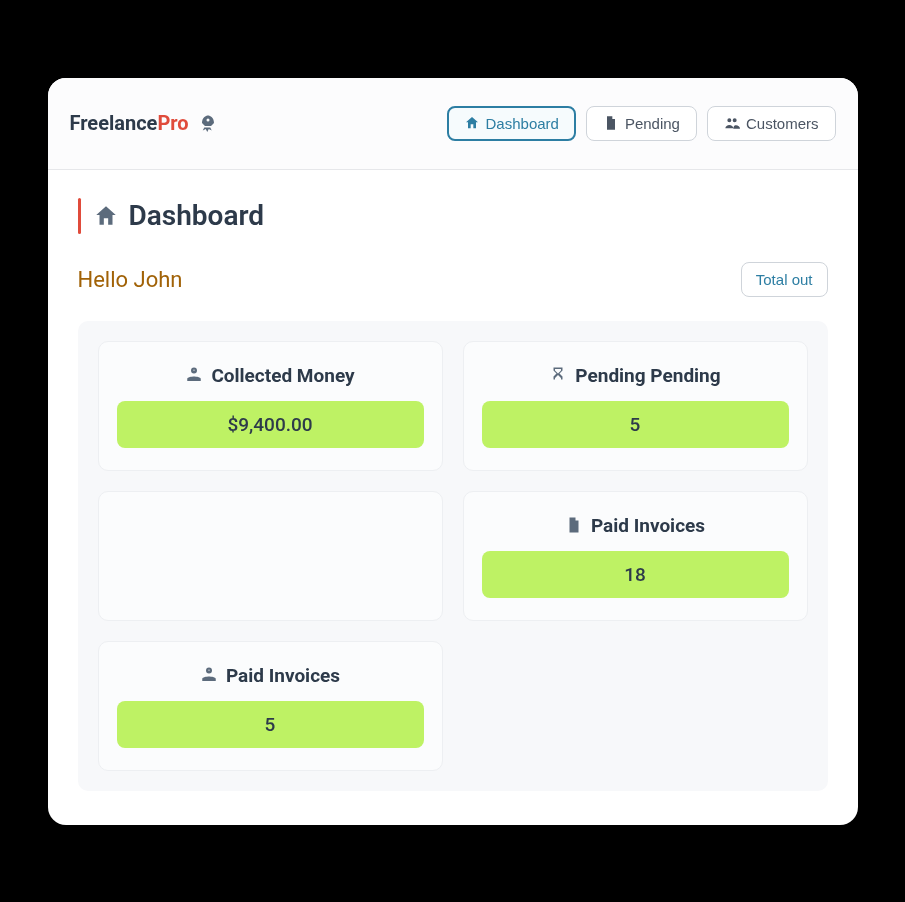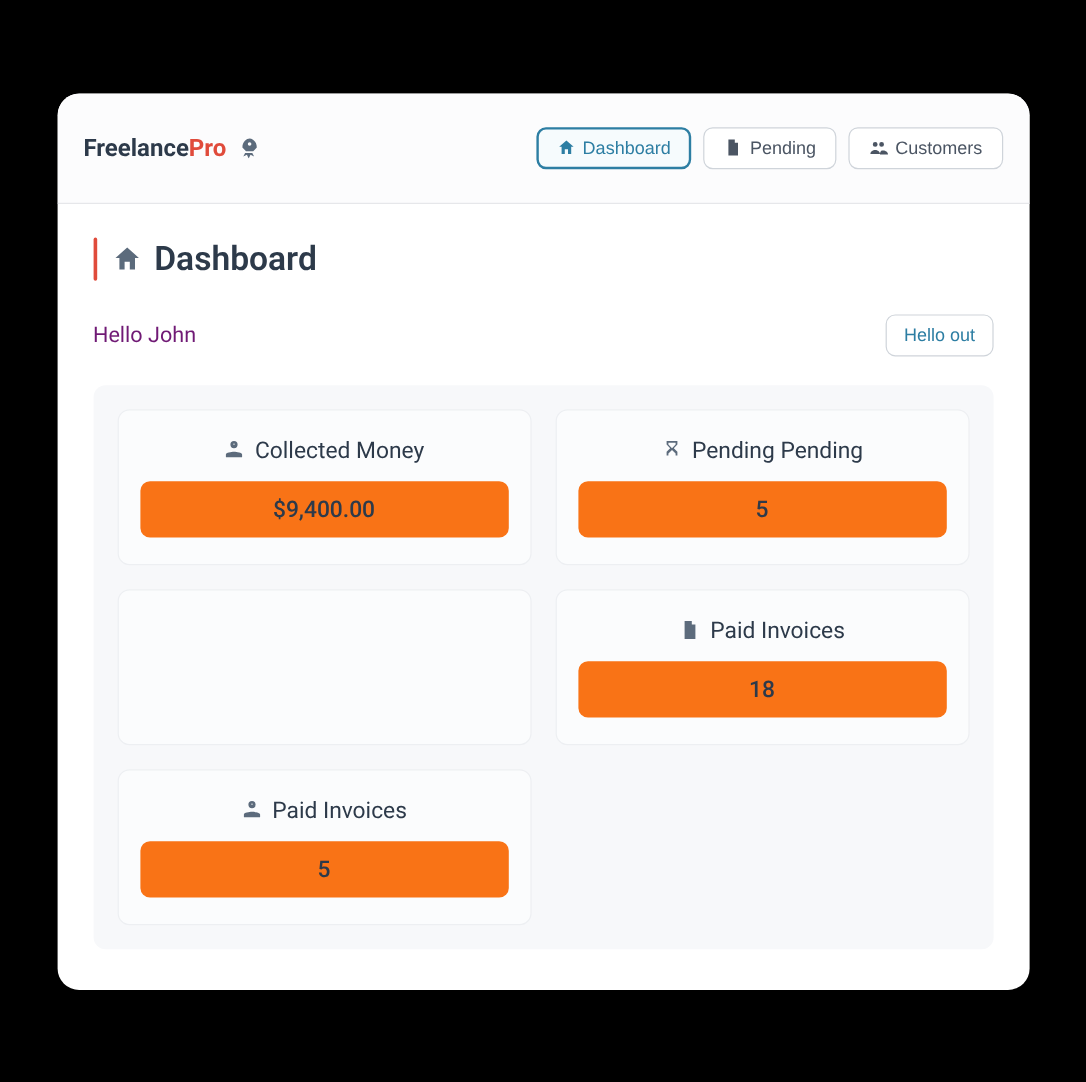--- a/index.html
+++ b/index.html
@@ -87,22 +87,22 @@
   }
   .page-title-icon { color: #5c6b7c; }
 
   .greeting-row {
     display: flex;
     align-items: center;
     justify-content: space-between;
     margin-bottom: 24px;
   }
   .greeting {
-    font-size: 18px;
-    color: #701a75;
+    font-size: 22px;
+    color: #a16207;
   }
   .signout-btn {
     border: 1px solid #cfd4da;
     background: #fff;
     color: #2d7ea3;
     font-size: 15px;
     padding: 8px 14px;
     border-radius: 8px;
     cursor: pointer;
   }
@@ -120,27 +120,27 @@
     border: 1px solid #edeff2;
     border-radius: 10px;
     padding: 22px 18px;
     text-align: center;
   }
   .card-title {
     display: inline-flex;
     align-items: center;
     gap: 8px;
     font-size: 19px;
-    font-weight: 400;
+    font-weight: 700;
     color: #2d3a4a;
     margin-bottom: 14px;
   }
   .card-icon { color: #5c6b7c; }
   .card-value-box {
-    background: #f97316;
+    background: #bef264;
     border-radius: 8px;
     padding: 12px 10px;
     font-size: 19px;
     font-weight: 500;
     color: #2d3a4a;
   }
   svg { display: block; }
 </style>
 </head>
 <body>
@@ -195,21 +195,21 @@
               <path d="M12 3l9 8h-3v9h-4v-6h-4v6H6v-9H3l9-8z"></path>
             </svg>
         </span>
         <span>Dashboard</span>
       </div>
     </div>
 
     <div class="greeting-row">
       <div class="greeting">Hello John</div>
       <button class="signout-btn">
-        <span>Hello out</span>
+        <span>Total out</span>
       </button>
     </div>
 
     <div class="cards-wrap">
 
       <div class="card">
         <div class="card-title">
           <span class="card-icon">
             <svg width="18" height="18" viewBox="0 0 24 24" fill="currentColor">
                 <path d="M12 2a4 4 0 00-4 4 4 4 0 008 0 4 4 0 00-4-4zm-1 3h2v1h-2V5zm-8 12c0-2 6-3 9-3s9 1 9 3v3H3v-3z"></path>

